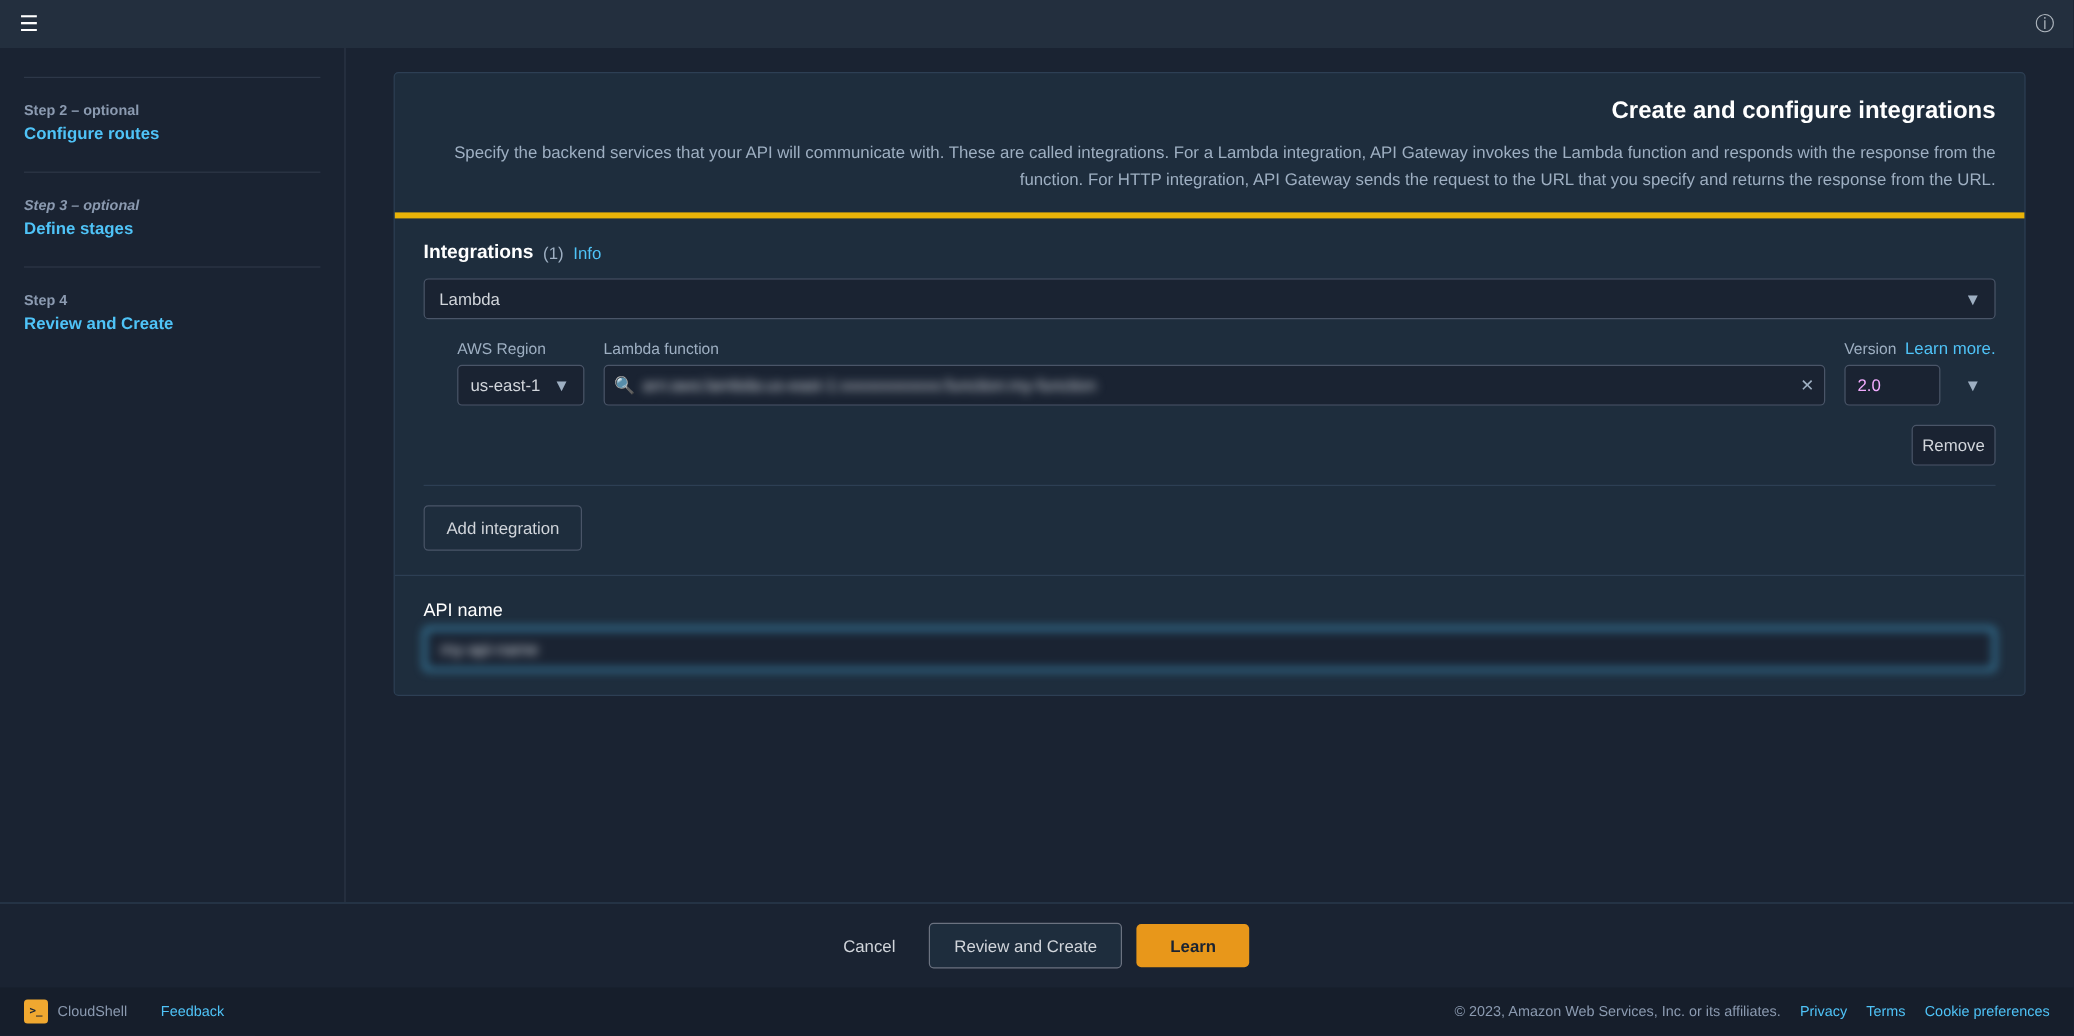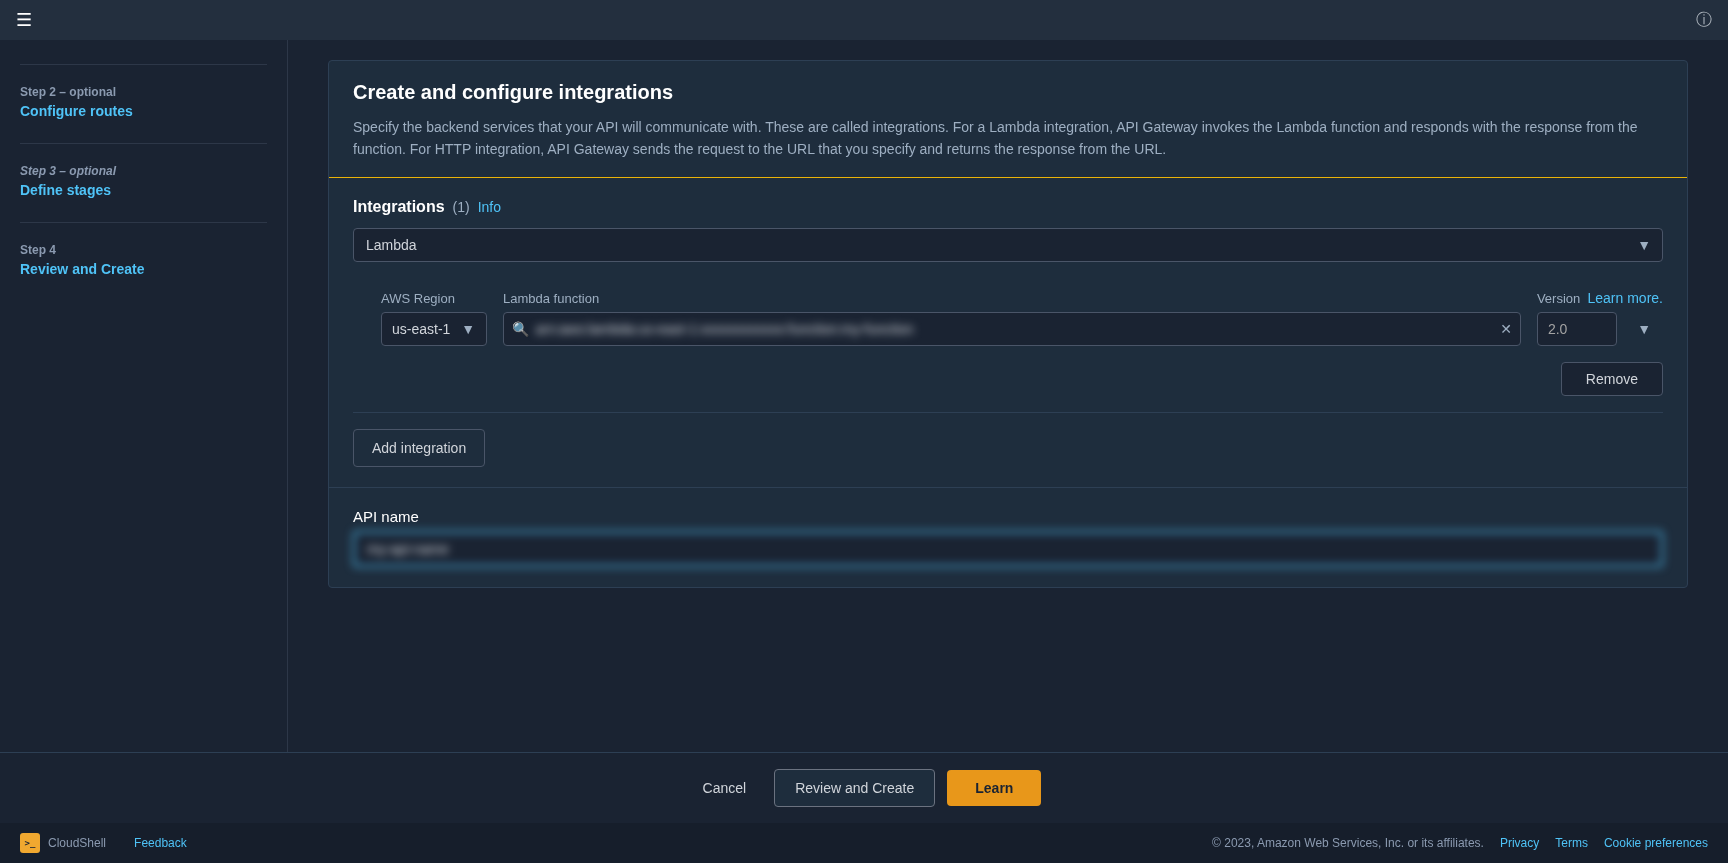--- a/index.html
+++ b/index.html
@@ -73,21 +73,22 @@
       padding: 20px 40px;
     }
     .card {
       background: #1e2d3d;
       border: 1px solid #2d3f54;
       border-radius: 4px;
       margin-bottom: 16px;
     }
     .card-header {
       padding: 20px 24px 16px;
-      border-bottom: 1px solid #eab308;
+      border-bottom: 5px solid #eab308;
+      text-align: right;
     }
     .card-title {
       font-size: 20px;
       font-weight: 600;
       color: #ffffff;
       margin-bottom: 12px;
     }
     .card-description {
       font-size: 14px;
       color: #9eafc2;
@@ -112,21 +113,21 @@
       color: #9eafc2;
     }
     .info-link {
       color: #4fc3f7;
       font-size: 14px;
       cursor: pointer;
       text-decoration: none;
     }
     .select-wrapper {
       position: relative;
-      margin-bottom: 28px;
+      margin-bottom: 16px;
     }
     .select-field {
       width: 100%;
       background: #1a2332;
       border: 1px solid #4a5568;
       border-radius: 4px;
       color: #d1d5db;
       padding: 8px 36px 8px 12px;
       font-size: 14px;
       appearance: none;
@@ -202,33 +203,33 @@
       cursor: pointer;
       font-size: 14px;
     }
     .version-select-wrapper {
       position: relative;
     }
     .version-select {
       background: #1a2332;
       border: 1px solid #4a5568;
       border-radius: 4px;
-      color: #a3a3a3;
+      color: #f0abfc;
       padding: 8px 32px 8px 10px;
       font-size: 14px;
       appearance: none;
       cursor: pointer;
       min-width: 80px;
     }
     .remove-btn {
       background: #1a2332;
       border: 1px solid #4a5568;
       border-radius: 4px;
       color: #d1d5db;
-      padding: 8px 24px;
+      padding: 8px 8px;
       font-size: 14px;
       cursor: pointer;
       margin-left: auto;
       display: block;
     }
     .remove-row {
       display: flex;
       justify-content: flex-end;
       margin-top: 8px;
     }

